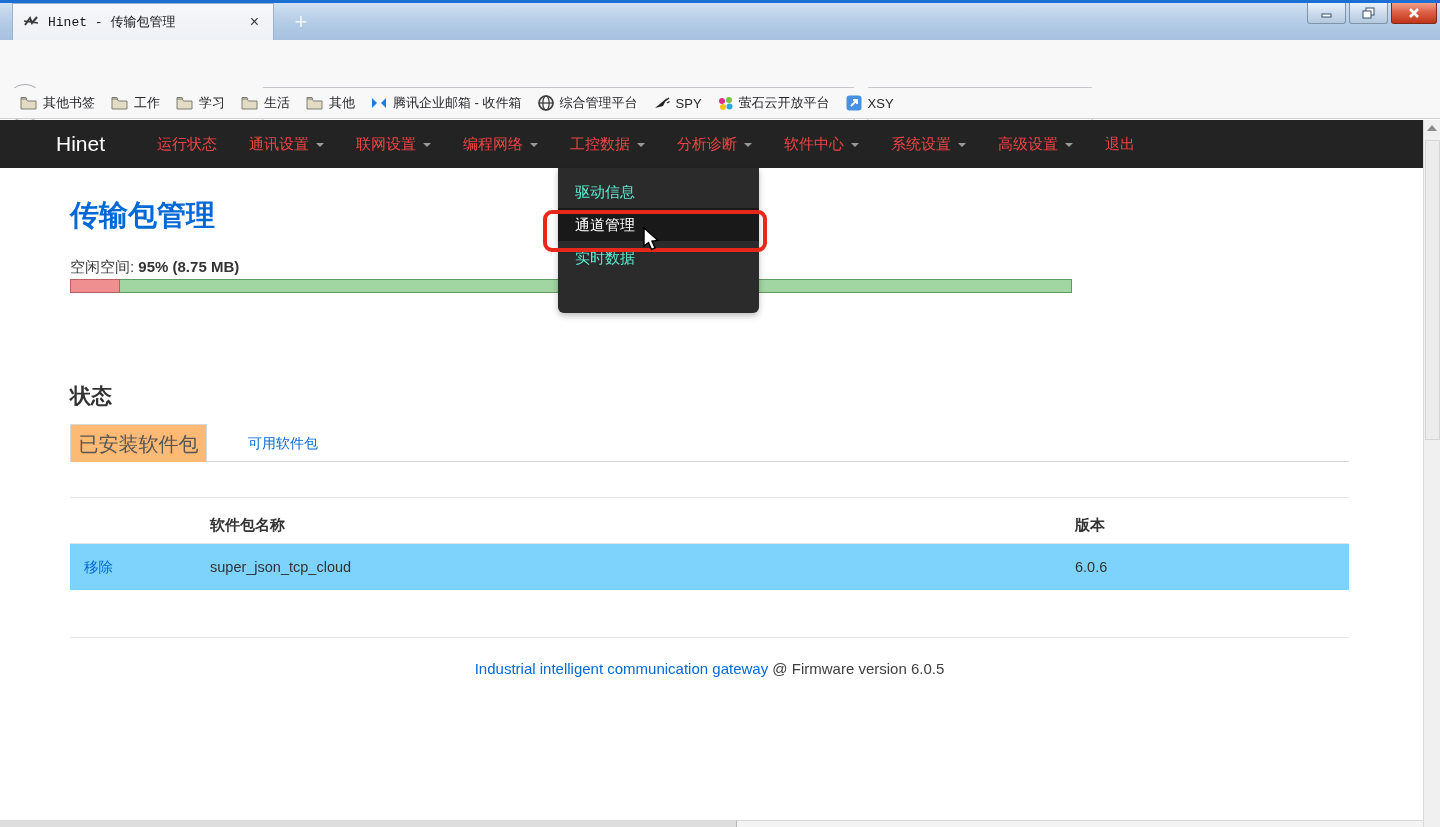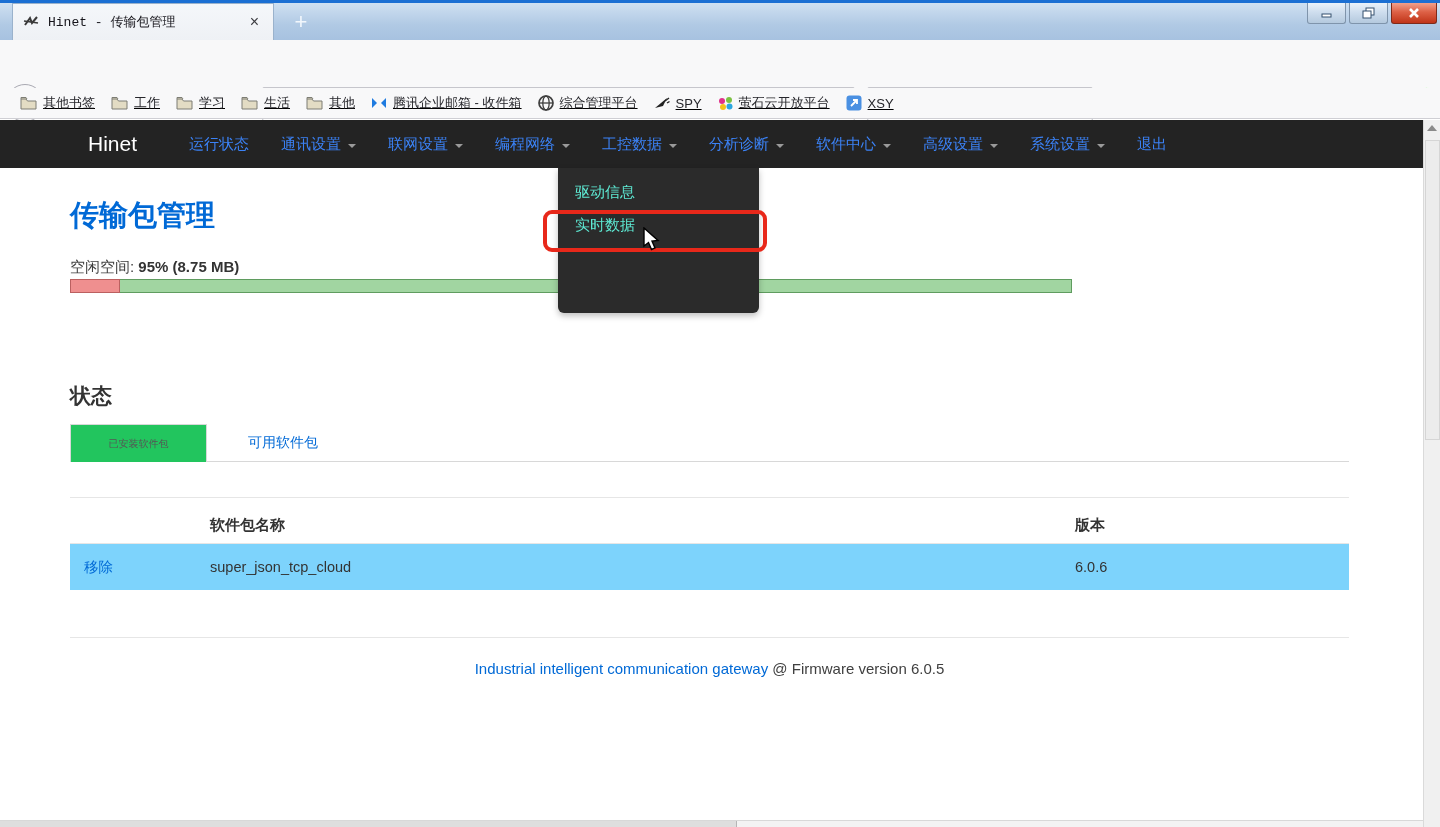--- a/index.html
+++ b/index.html
@@ -48,55 +48,55 @@
   .ticon { position:absolute; top:52px; width:26px; height:26px; display:flex; align-items:center; justify-content:center; }
   .tb-divider { position:absolute; top:53px; left:1394px; width:1px; height:23px; background:#d2d2d6; }
   .burger { position:absolute; top:52px; left:1402px; width:28px; height:26px; }
   .burger .bars div { width:17px; height:2px; background:#4a4a4f; margin:4px 0; }
   .badge { position:absolute; top:-5px; right:-3px; width:13px; height:13px; border-radius:50%;
     background:#3fc93f; color:#fff; font-size:9px; line-height:13px; text-align:center; font-weight:bold;
     border:1px solid #fff; }
 
   
   .bookmarks { position:absolute; top:88px; left:0; width:1440px; height:31px; background:#f8f8f9;
-    border-bottom:1px solid #cfcfd4; display:flex; align-items:center; padding-left:12px;text-decoration:underline; }
+    border-bottom:1px solid #cfcfd4; display:flex; align-items:center; padding-left:12px; }
   .bm { display:flex; align-items:center; gap:6px; padding:0 8px; height:24px; }
   .bm-label { font-size:13px; color:#26262b; white-space:nowrap; }
 
   
   .site { position:absolute; top:120px; left:0; width:1423px; height:700px; background:#fff; }
   .site-nav { position:absolute; top:0; left:0; width:1423px; height:48px; background:#232323;
     display:flex; align-items:center; }
-  .brand { color:#fff; font-size:21px; margin-left:88px; margin-right:36px; }
-  .snav-item { color:#3b82f6; font-size:15px; padding:12px 16px; line-height:48px; white-space:nowrap;font-family:Liberation Serif, serif; }
+  .brand { color:#fff; font-size:21px; margin-left:56px; margin-right:36px; }
+  .snav-item { color:#ef4444; font-size:15px; padding:12px 16px; line-height:48px; white-space:nowrap; }
   .caret::after { content:""; display:inline-block; margin-left:7px; vertical-align:middle;
     border-left:4px solid transparent; border-right:4px solid transparent; border-top:4px solid #9a9a9a; }
 
   .dropdown { position:absolute; top:48px; left:558px; width:201px; height:145px; background:#2b2b2b;
     border-radius:0 0 6px 6px; padding-top:7px; z-index:20; box-shadow:0 3px 6px rgba(0,0,0,.25); }
   .dd-item { height:33px; line-height:33px; padding-left:17px; font-size:15px; color:#5eead4; white-space:nowrap; }
   .dd-item.hl { background:#191919; color:#ffffff; }
   .red-annotation { position:absolute; top:90px; left:543px; width:224px; height:42px;
     border:4px solid #e8281a; border-radius:9px; z-index:40; }
   .cursor { position:absolute; top:107px; left:642px; z-index:50; }
 
   .page-title { position:absolute; top:76px; left:70px; font-size:29px; font-weight:bold; color:#0069d6; }
   .free-space { position:absolute; top:138px; left:70px; font-size:15px; color:#404040; }
   .free-space b { color:#333; }
   .progress { position:absolute; top:159px; left:70px; width:1002px; height:14px; display:flex; }
   .seg { height:14px; }
   .seg-used { width:50px; background:#ef8f8f; border:1px solid #bb6060; }
   .seg-free { width:952px; background:#a1d5a1; border:1px solid #5f9c5f; border-left:none; }
 
   .status-heading { position:absolute; top:262px; left:70px; font-size:21px; font-weight:bold; color:#333; }
-  .tabbox { position:absolute; top:304px; left:70px; width:137px; height:38px; background:#22c55e;
-    border:1px solid #d8d8d8; border-bottom:none; text-align:center; line-height:38px; font-size:10px;
+  .tabbox { position:absolute; top:304px; left:70px; width:137px; height:38px; background:#fdba74;
+    border:1px solid #d8d8d8; border-bottom:none; text-align:center; line-height:38px; font-size:20px;
     color:#555; z-index:2; }
   .tablink { position:absolute; top:304px; left:228px; width:110px; height:38px; text-align:center;
-    line-height:38px; font-size:14px; color:#0069d6;font-family:Liberation Mono, monospace; }
+    line-height:38px; font-size:14px; color:#0069d6; }
   .tabs-line { position:absolute; top:341px; left:70px; width:1279px; height:1px; background:#d8d8d8; }
 
   .tline { position:absolute; left:70px; width:1279px; height:1px; background:#e6e6e6; }
   .l1 { top:377px; } .l2 { top:423px; } .l3 { top:517px; }
   .th { position:absolute; top:396px; font-size:15px; font-weight:bold; color:#333; }
   .th-name { left:210px; } .th-ver { left:1075px; }
   .trow { position:absolute; top:424px; left:70px; width:1279px; height:46px; background:#7dd3fc; }
   .td { position:absolute; top:0; line-height:46px; font-size:14.5px; color:#333; }
   .td-action { left:14px; color:#0069d6; }
   .td-name { left:140px; }
@@ -301,27 +301,28 @@
 
     <div class="site-nav">
       <span class="brand">Hinet</span>
       <span class="snav-item">运行状态</span>
       <span class="snav-item caret">通讯设置</span>
       <span class="snav-item caret">联网设置</span>
       <span class="snav-item caret">编程网络</span>
       <span class="snav-item caret">工控数据</span>
       <span class="snav-item caret">分析诊断</span>
       <span class="snav-item caret">软件中心</span>
+      <span class="snav-item caret">系统设置</span>
       <span class="snav-item caret">高级设置</span>
-      <span class="snav-item caret">系统设置</span>
       <span class="snav-item">退出</span>
     </div>
 
     <div class="dropdown">
       <div class="dd-item">驱动信息</div>
+      <div class="dd-item hl">通道管理</div>
       <div class="dd-item">实时数据</div>
     </div>
     <div class="red-annotation"></div>
     <svg class="cursor" width="19" height="26" viewBox="0 0 19 26">
       <path d="M2 1 L2 19 L6.5 15.5 L9.5 22.5 L13 21 L10 14 L16 13.5 Z" fill="#fff" stroke="#000" stroke-width="1.4"></path>
     </svg>
 
     <div class="page-title">传输包管理</div>
 
     <div class="free-space">

